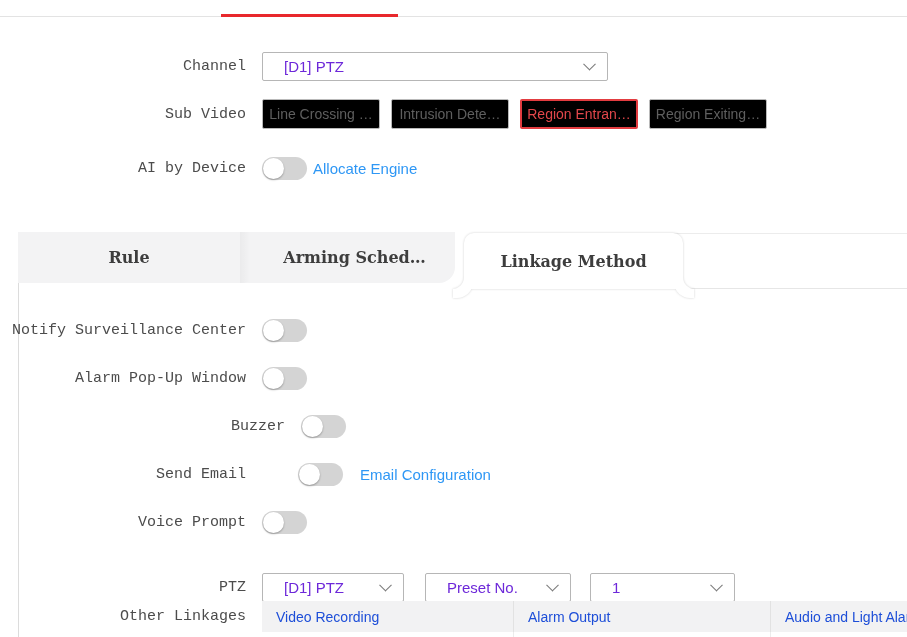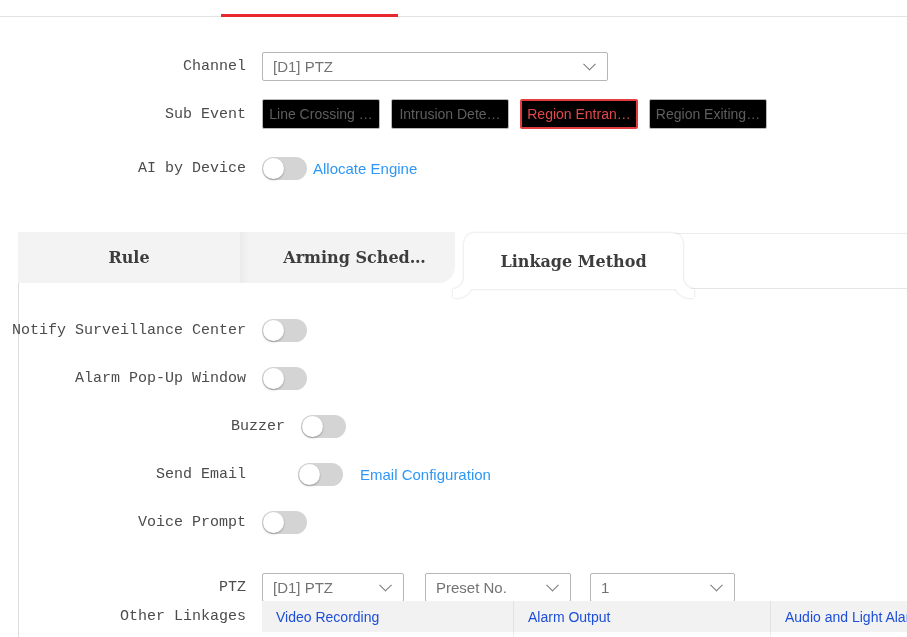--- a/index.html
+++ b/index.html
@@ -16,21 +16,21 @@
 
   
   .form-row { position:absolute; left:0; display:flex; align-items:center; }
   .form-label { width:246px; text-align:right; color:#4c4c4c; flex:none;font-family:Liberation Mono, monospace; }
   .ctrl { margin-left:16px; display:flex; align-items:center; }
 
   
   .dd {
     height:29px; background:#fff; border:1px solid #b6b6b6; border-radius:2px;
     display:flex; align-items:center; position:relative;
-    padding:0 30px 0 10px; color:#737373; font-size:15px; cursor:pointer;
+    padding:0 30px 0 21px; color:#6d28d9; font-size:15px; cursor:pointer;
   }
   .chev {
     position:absolute; right:13px; top:50%; width:9px; height:9px;
     border-right:1.5px solid #7a7a7a; border-bottom:1.5px solid #7a7a7a;
     transform:translateY(-70%) rotate(45deg);
   }
 
   
   .chip {
     width:118px; height:30px; margin-right:11px; background:#000000;
@@ -134,21 +134,21 @@
   <div class="form-label">Channel</div>
   <div class="ctrl">
     <div class="dd dd-channel">
       <span>[D1] PTZ</span>
       <span class="chev"></span>
     </div>
   </div>
 </div>
 
 <div class="form-row row-subevent">
-  <div class="form-label">Sub Event</div>
+  <div class="form-label">Sub Video</div>
   <div class="ctrl">
     <button class="chip">Line Crossing …</button>
     <button class="chip">Intrusion Dete…</button>
     <button class="chip selected">Region Entran…</button>
     <button class="chip">Region Exiting…</button>
   </div>
 </div>
 
 <div class="form-row row-ai">
   <div class="form-label">AI by Device</div>

